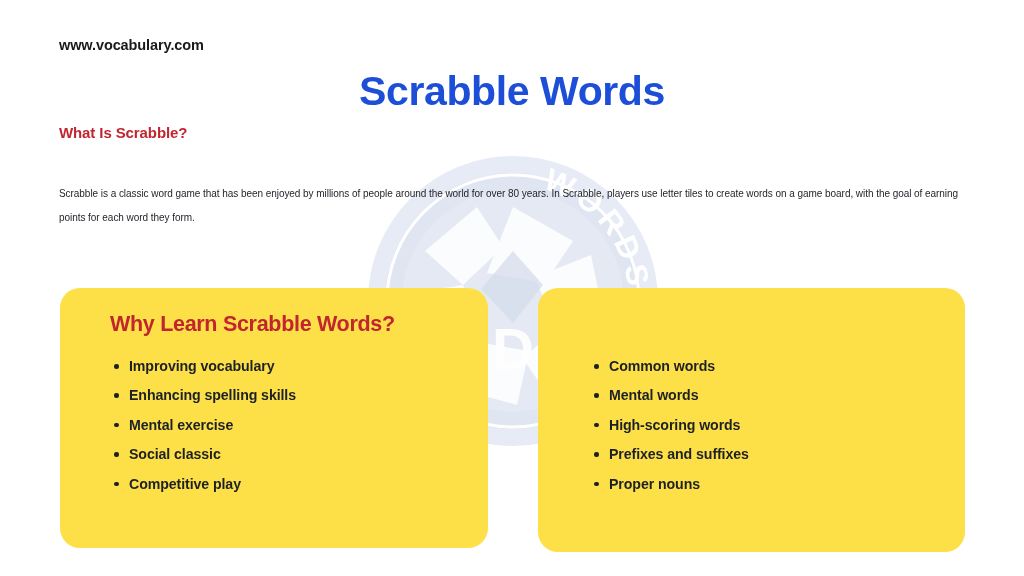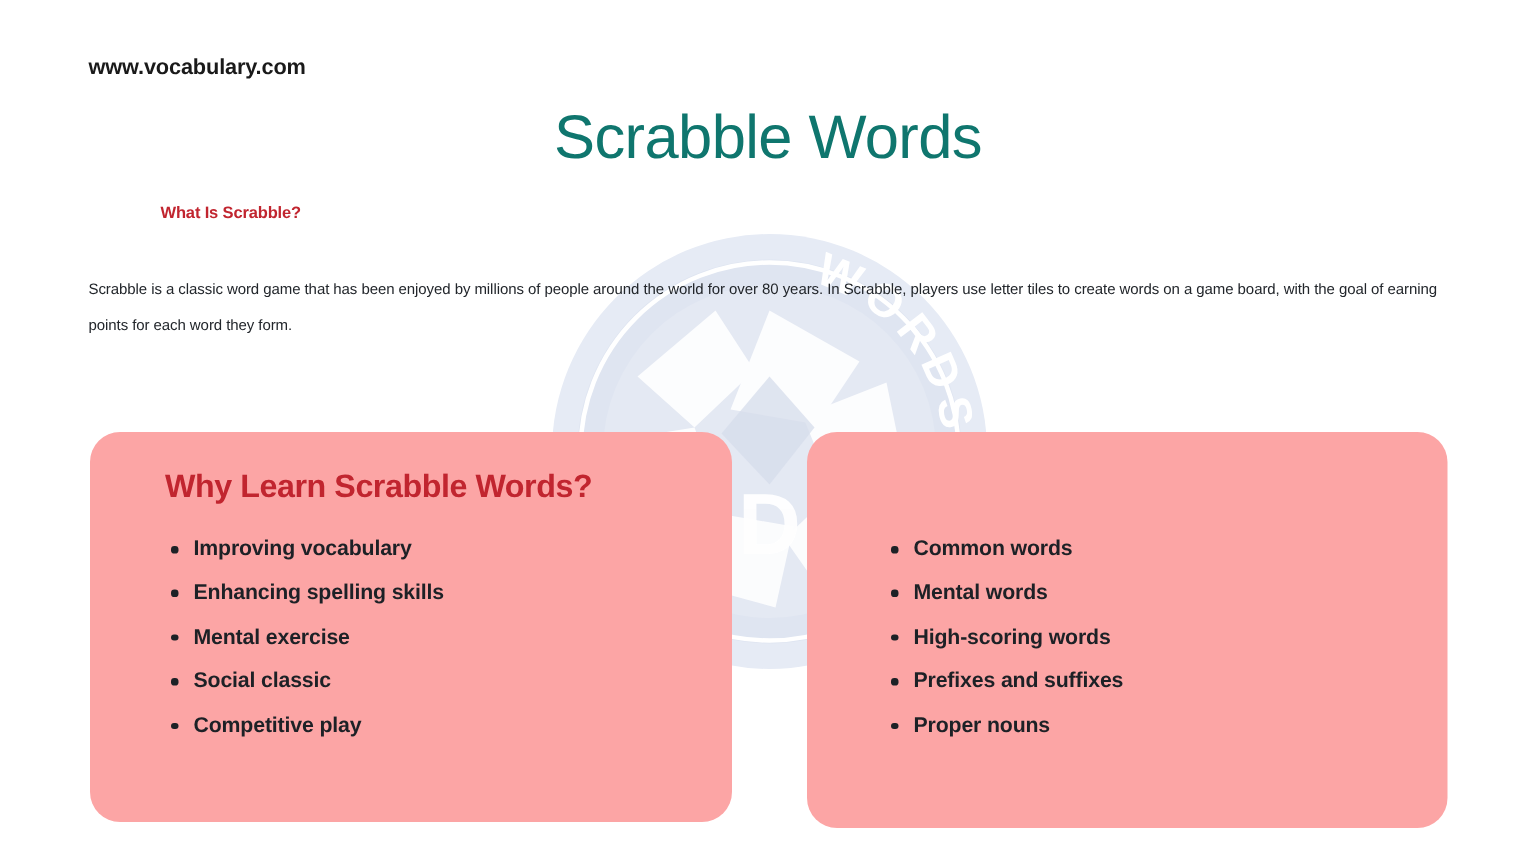--- a/index.html
+++ b/index.html
@@ -47,37 +47,36 @@
   }
 
   
   .page-title {
     position: absolute;
     left: 0;
     top: 68px;
     width: 1024px;
     text-align: center;
     font-size: 41px;
-    font-weight: normal;
-    color: #0f766e;
+    font-weight: bold;
+    color: #1d4ed8;
     letter-spacing: -0.4px;
     z-index: 3;
   }
 
   
   .section-heading {
     position: absolute;
     left: 59px;
-    top: 136px;
-    font-size: 11px;
+    top: 124px;
+    font-size: 15px;
     font-weight: bold;
     color: #C1252F;
     letter-spacing: -0.1px;
     z-index: 3;
-    margin-left: 48px;
   }
 
   
   .intro-paragraph {
     position: absolute;
     left: 59px;
     top: 182px;
     width: 906px;
     font-size: 10px;
     line-height: 24px;
@@ -90,21 +89,21 @@
   .cards-area {
     position: absolute;
     left: 0;
     top: 0;
     width: 1024px;
     height: 576px;
     z-index: 2;
   }
   .card {
     position: absolute;
-    background: #fca5a5;
+    background: #fde047;
     border-radius: 20px;
   }
   .card-left {
     left: 60px;
     top: 288px;
     width: 428px;
     height: 260px;
   }
   .card-right {
     left: 538px;

